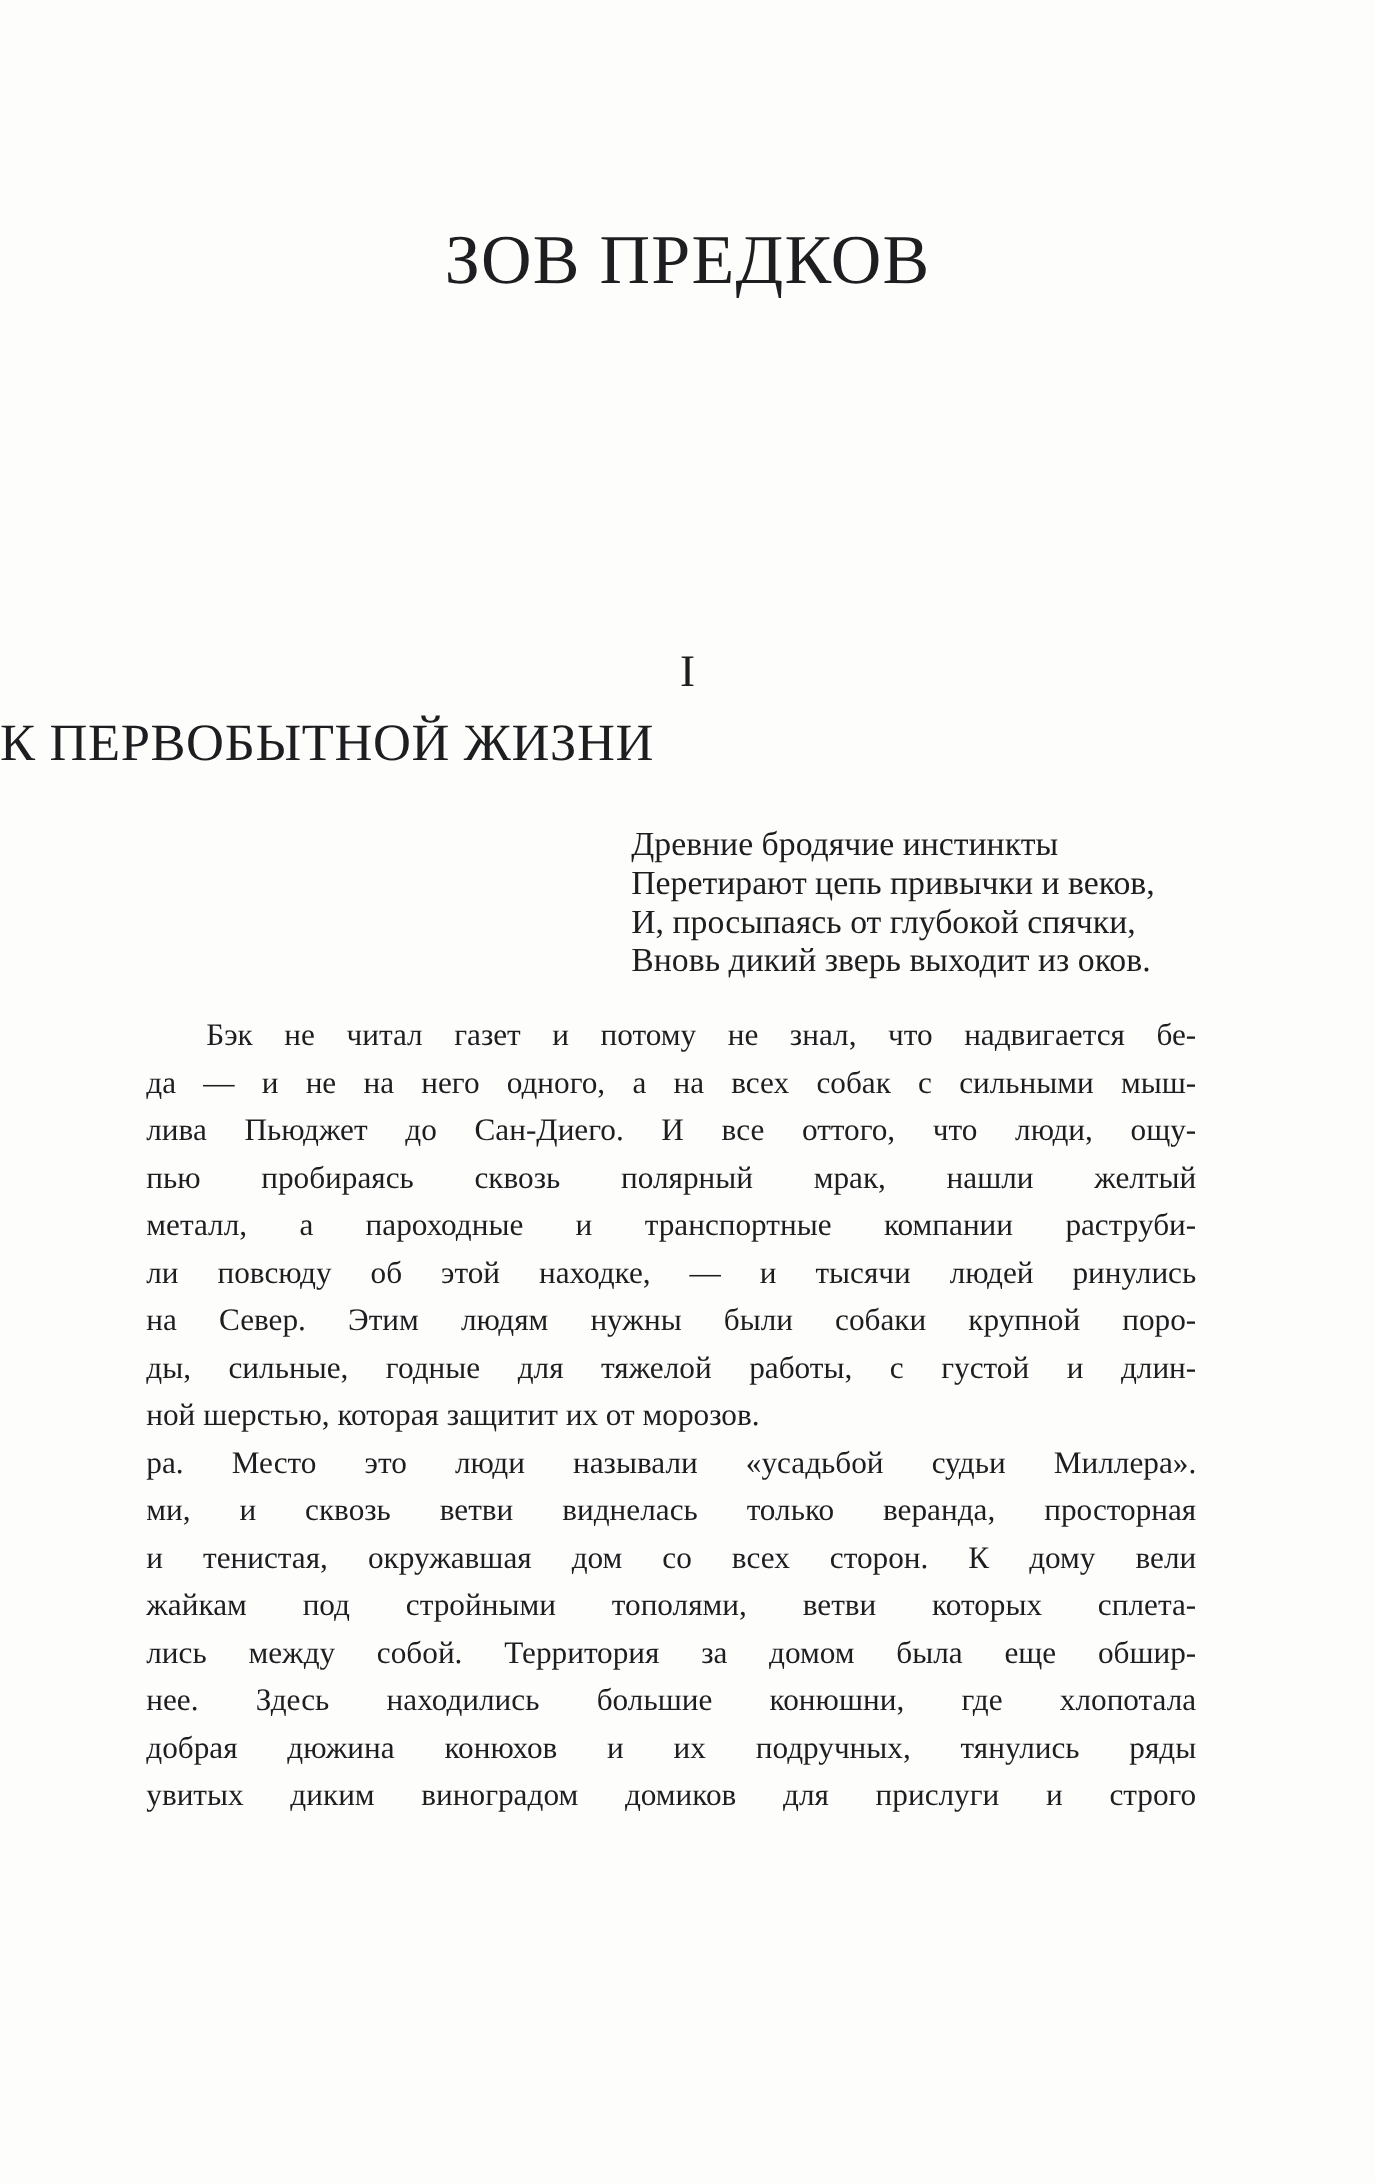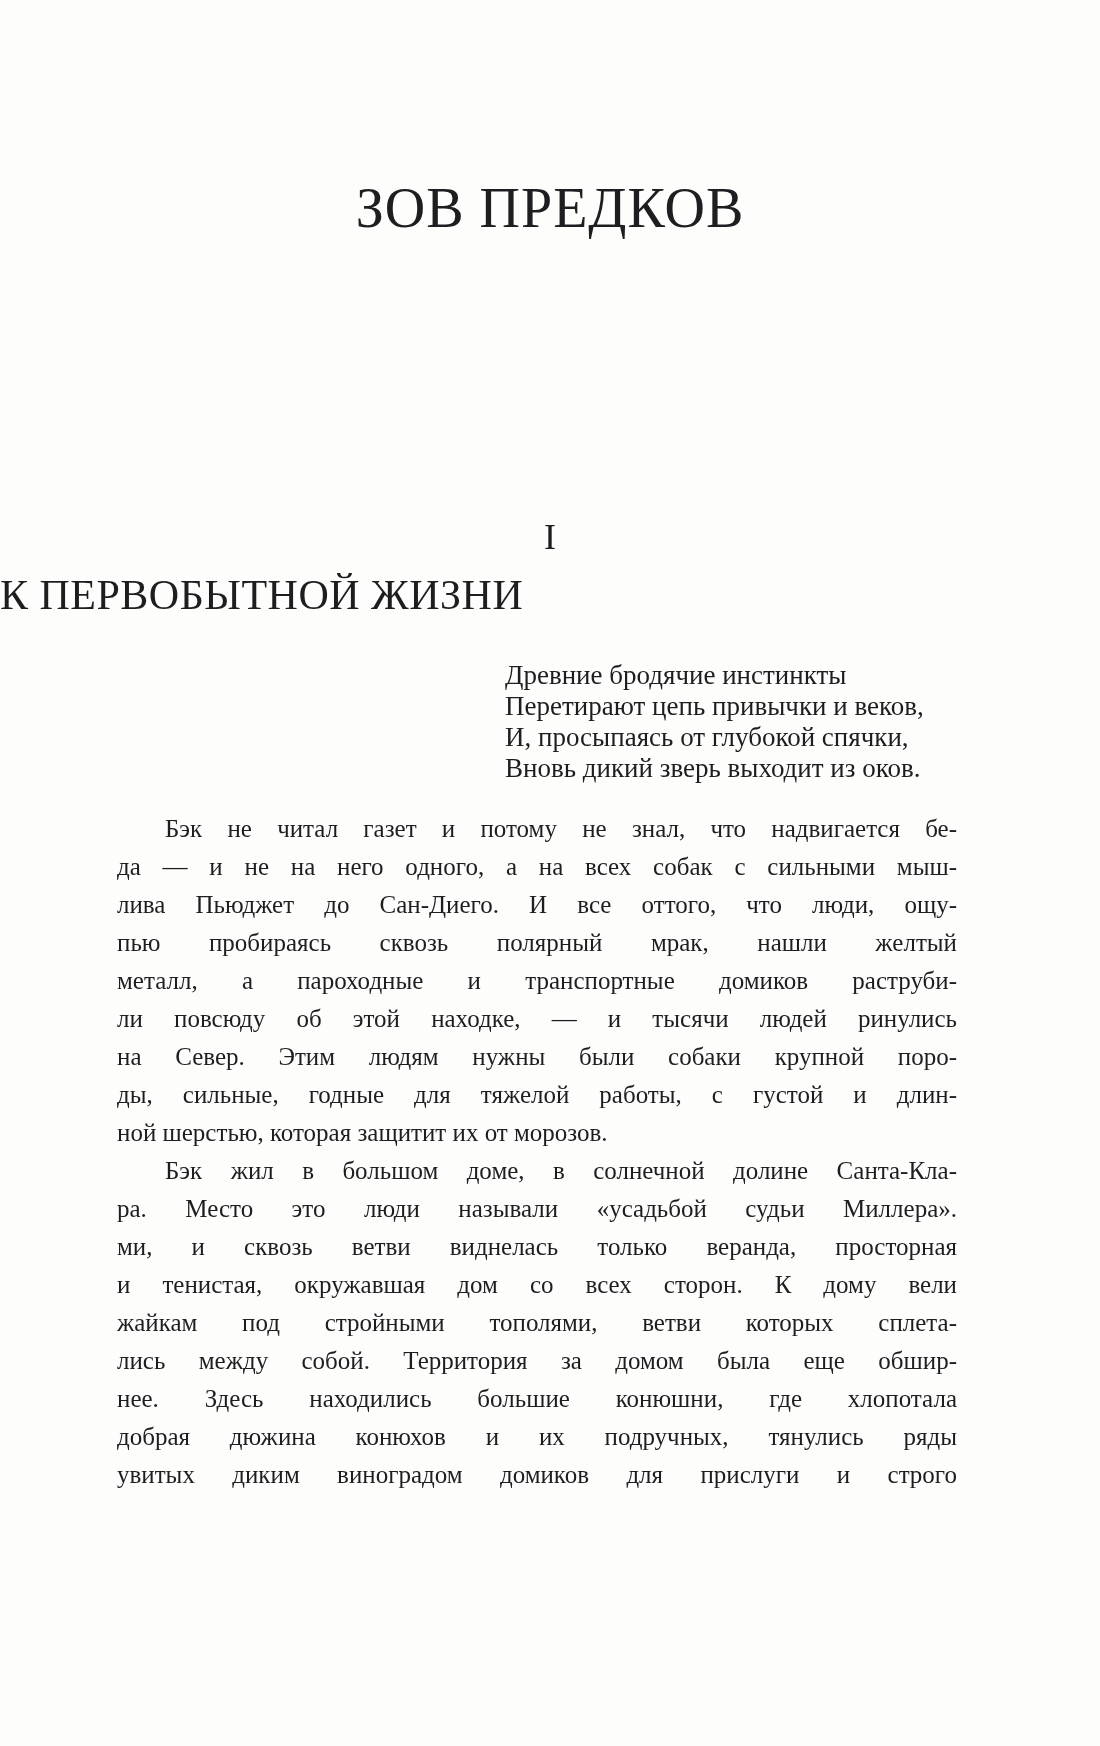--- a/index.html
+++ b/index.html
@@ -90,29 +90,28 @@
     <div class="epigraph-line">Вновь дикий зверь выходит из оков.</div>
   </div>
 
   <div class="body-text">
 
     <div class="paragraph">
       <div class="bline indent">Бэк не читал газет и потому не знал, что надвигается бе-</div>
       <div class="bline">да — и не на него одного, а на всех собак с сильными мыш-</div>
       <div class="bline">лива Пьюджет до Сан-Диего. И все оттого, что люди, ощу-</div>
       <div class="bline">пью пробираясь сквозь полярный мрак, нашли желтый</div>
-      <div class="bline">металл, а пароходные и транспортные домиков раструби-</div>
+      <div class="bline">металл, а пароходные и транспортные компании раструби-</div>
       <div class="bline">ли повсюду об этой находке, — и тысячи людей ринулись</div>
       <div class="bline">на Север. Этим людям нужны были собаки крупной поро-</div>
       <div class="bline">ды, сильные, годные для тяжелой работы, с густой и длин-</div>
       <div class="bline para-last">ной шерстью, которая защитит их от морозов.</div>
     </div>
 
     <div class="paragraph">
-      <div class="bline indent">Бэк жил в большом доме, в солнечной долине Санта-Кла-</div>
       <div class="bline">ра. Место это люди называли «усадьбой судьи Миллера».</div>
       <div class="bline">ми, и сквозь ветви виднелась только веранда, просторная</div>
       <div class="bline">и тенистая, окружавшая дом со всех сторон. К дому вели</div>
       <div class="bline">жайкам под стройными тополями, ветви которых сплета-</div>
       <div class="bline">лись между собой. Территория за домом была еще обшир-</div>
       <div class="bline">нее. Здесь находились большие конюшни, где хлопотала</div>
       <div class="bline">добрая дюжина конюхов и их подручных, тянулись ряды</div>
       <div class="bline">увитых диким виноградом домиков для прислуги и строго</div>
     </div>
 

